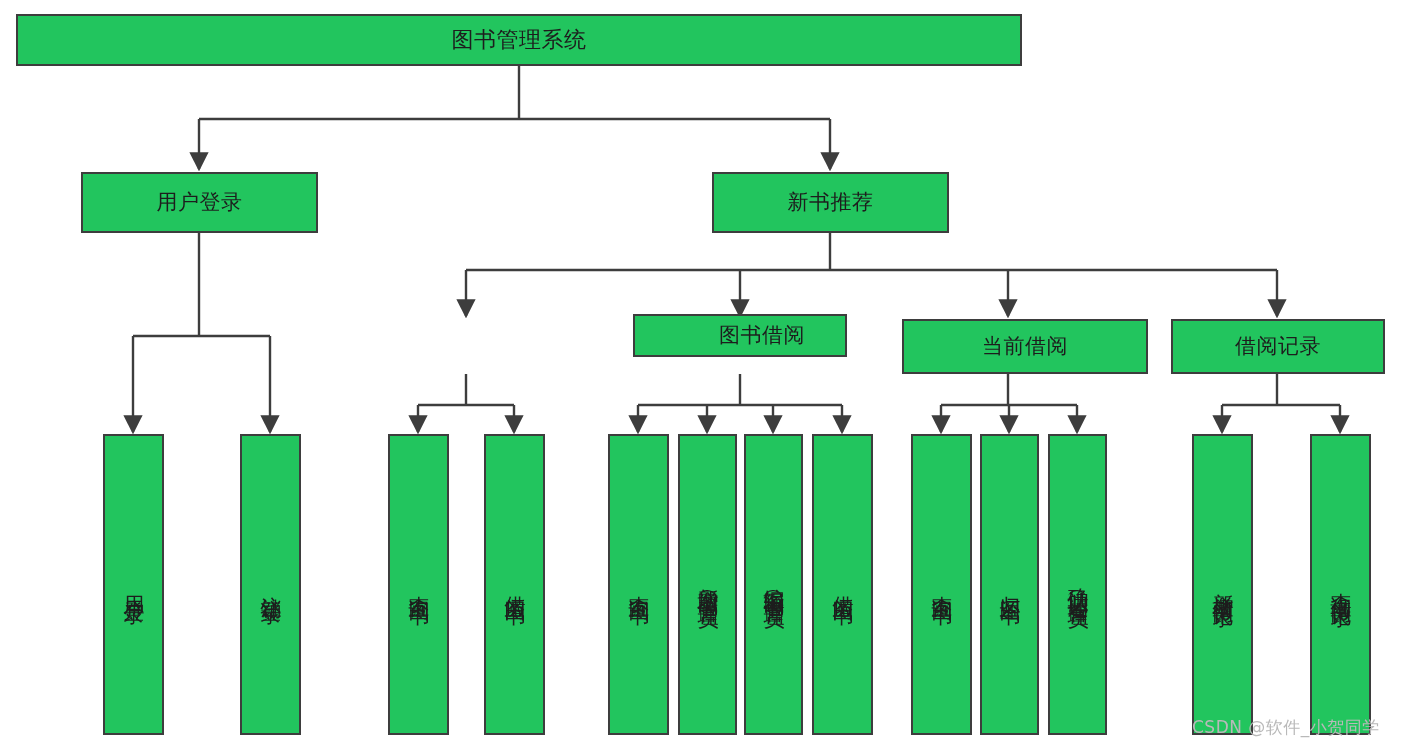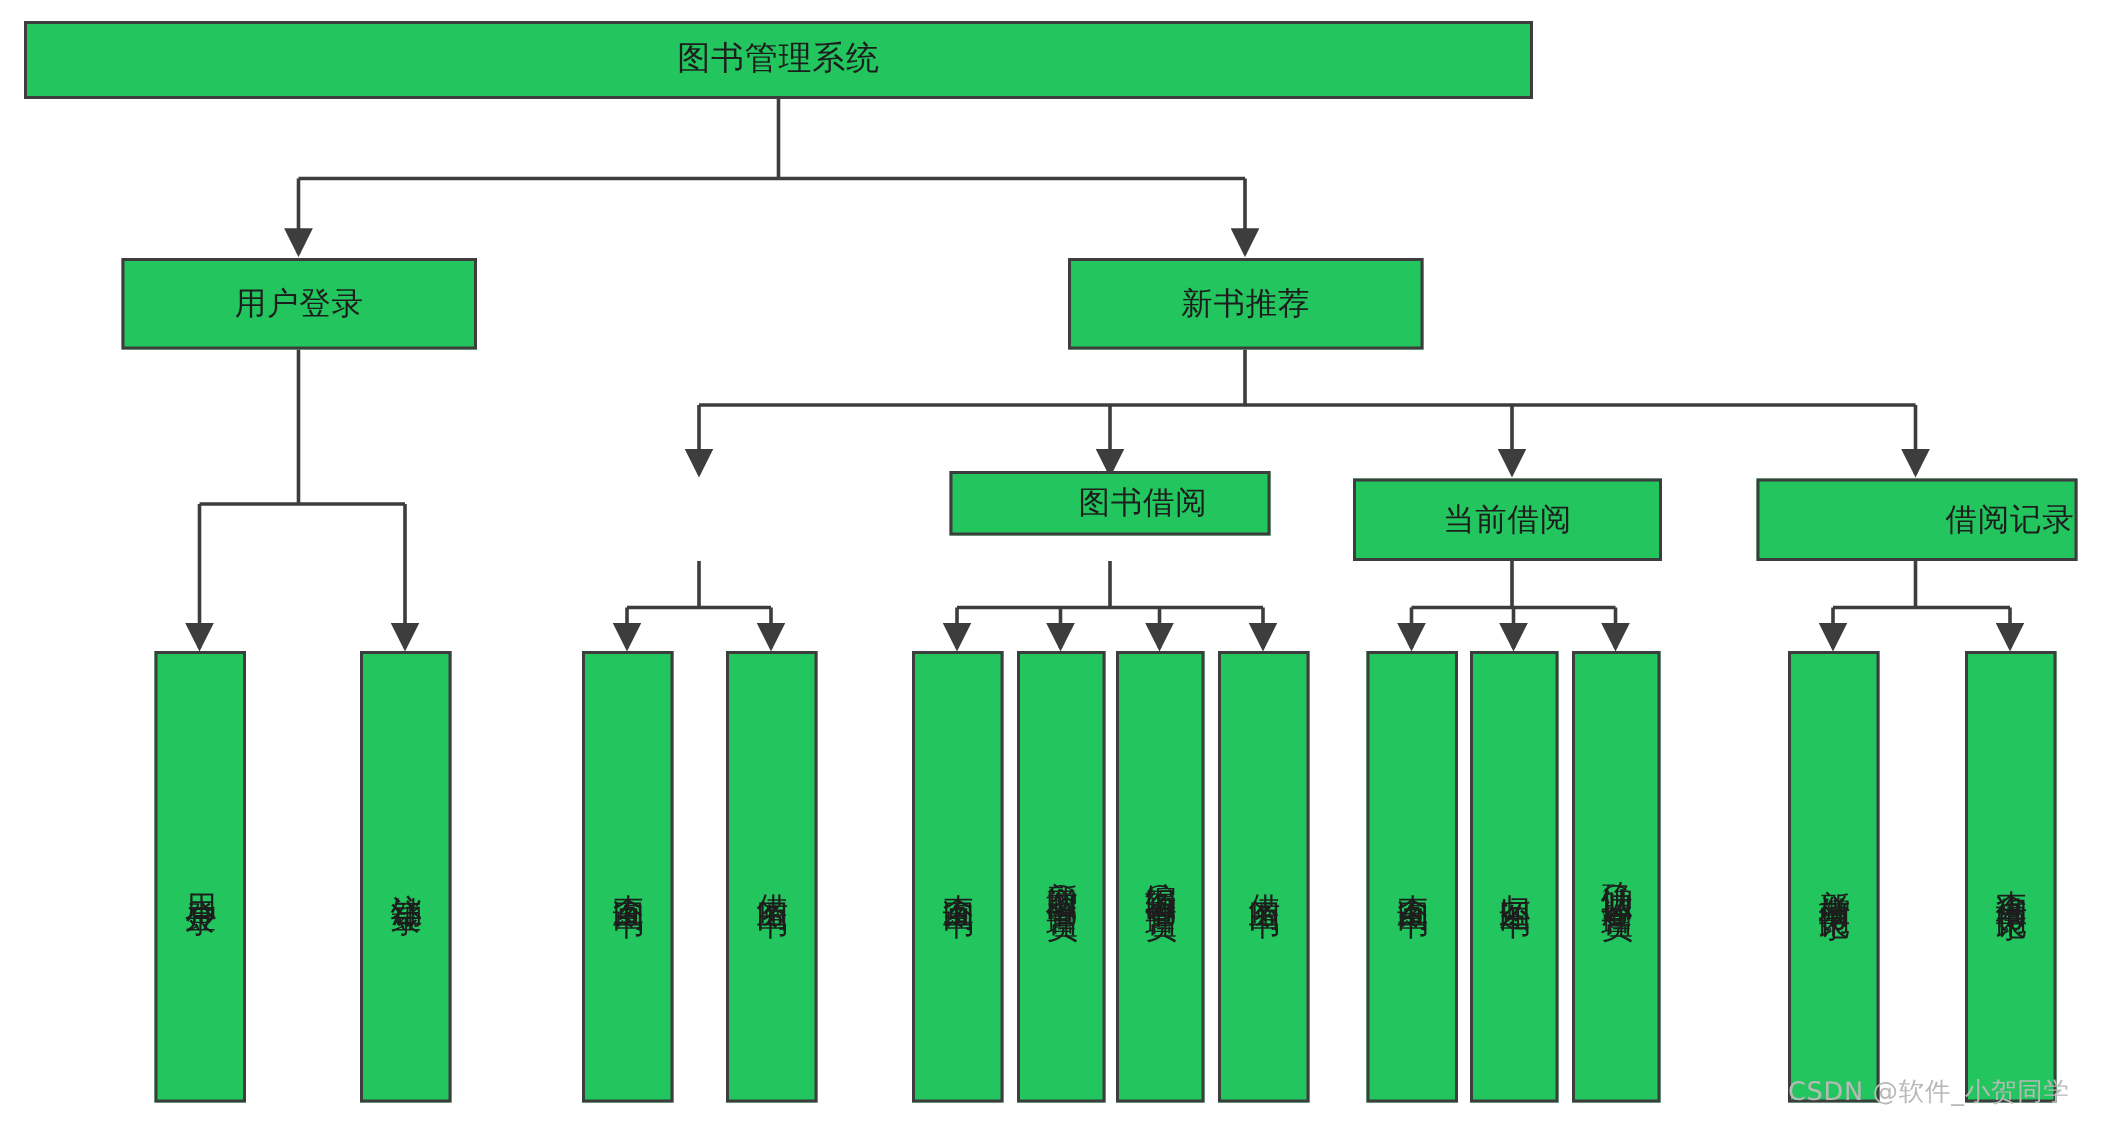--- a/index.html
+++ b/index.html
@@ -134,24 +134,24 @@
   <div class="node horiz" style="left:81px; top:172px; width:237px; height:61px;">
     <span class="label">用户登录</span>
   </div>
   <div class="node horiz" style="left:712px; top:172px; width:237px; height:61px;">
     <span class="label">新书推荐</span>
   </div>
 
   <div class="node horiz" style="left:633px; top:314px; width:214px; height:43px;padding-left:44px;">
     <span class="label">图书借阅</span>
   </div>
-  <div class="node horiz" style="left:902px; top:319px; width:206px; height:55px;">
+  <div class="node horiz" style="left:902px; top:319px; width:246px; height:55px;">
     <span class="label">当前借阅</span>
   </div>
-  <div class="node horiz" style="left:1171px; top:319px; width:214px; height:55px;justify-content:flex-end;">
+  <div class="node horiz" style="left:1171px; top:319px; width:214px; height:55px;">
     <span class="label">借阅记录</span>
   </div>
 
   <div class="node vert" style="left:103px; top:434px; width:61px; height:301px;">
     <span class="label">用户登录</span>
   </div>
   <div class="node vert" style="left:240px; top:434px; width:61px; height:301px;">
     <span class="label">注销登录</span>
   </div>
 

